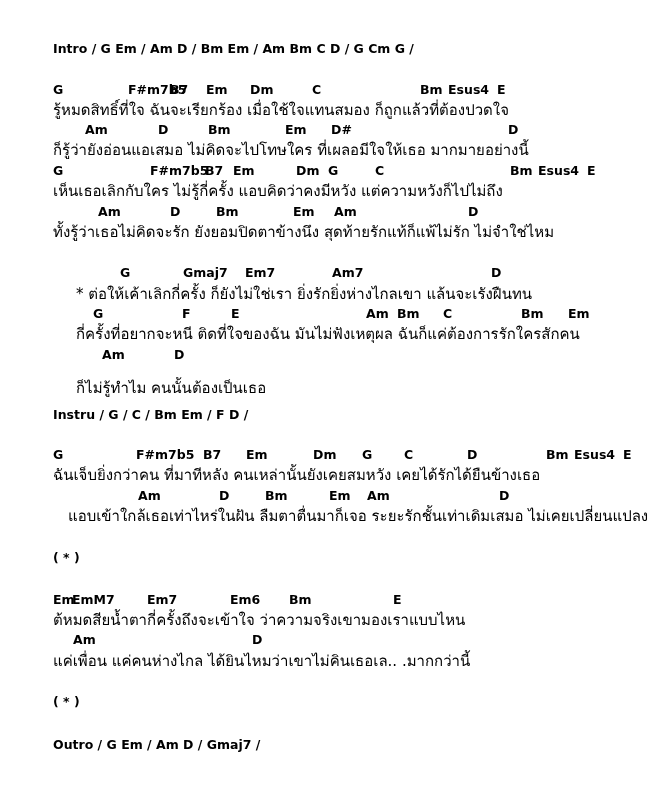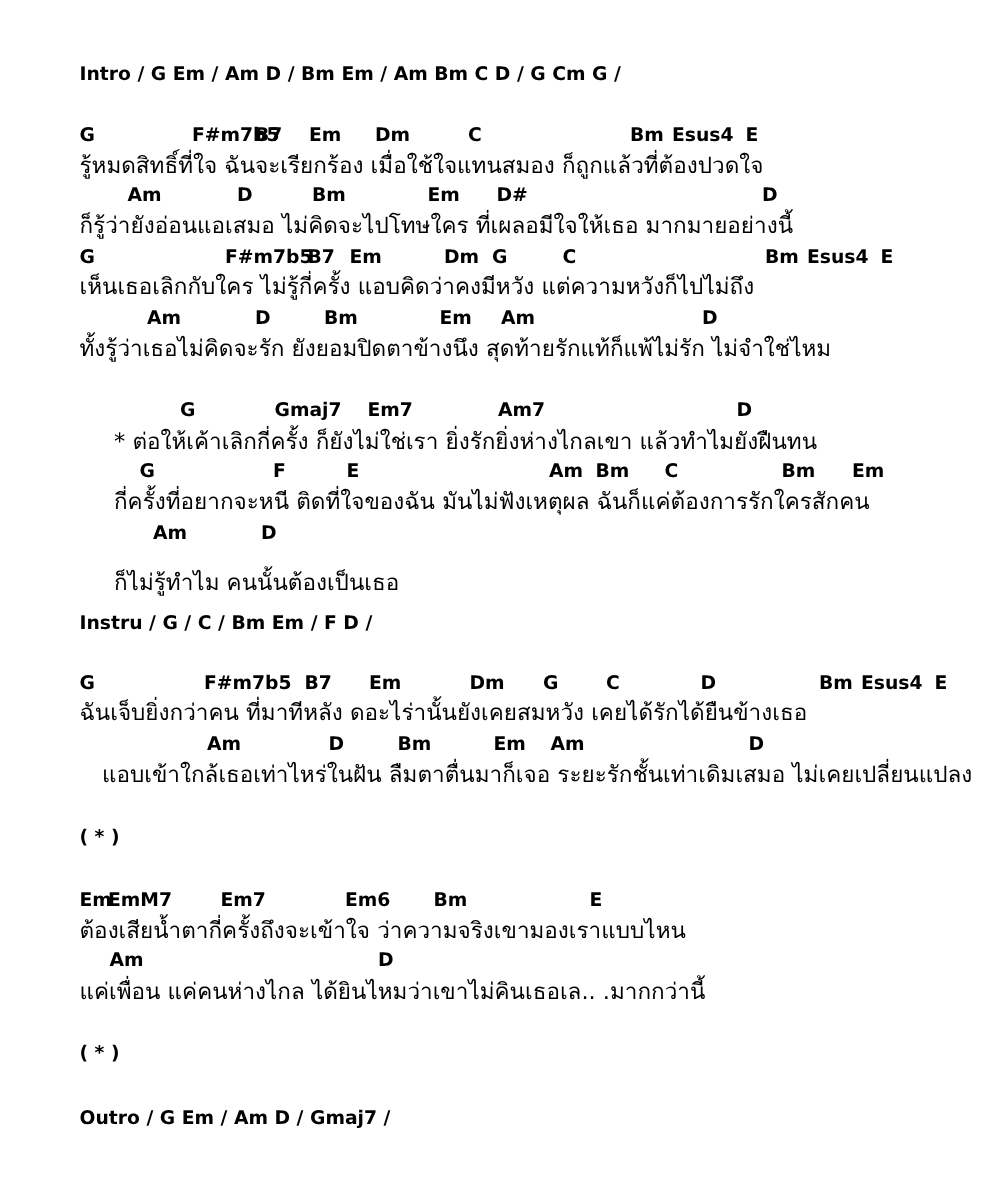--- a/index.html
+++ b/index.html
@@ -70,21 +70,21 @@
     </div>
 
   <div class="line" style="top:263px">
       <span class="chord" style="left: 120px;">G</span>
       <span class="chord" style="left: 183px;">Gmaj7</span>
       <span class="chord" style="left: 245px;">Em7</span>
       <span class="chord" style="left: 332px;">Am7</span>
       <span class="chord" style="left: 491px;">D</span>
     </div>
   <div class="line" style="top:284px">
-      <span class="lyric" style="left:76px">* ต่อให้เค้าเลิกกี่ครั้ง      ก็ยังไม่ใช่เรา ยิ่งรักยิ่งห่างไกลเขา แล้วทำไมยังฝืนทน</span>
+      <span class="lyric" style="left:76px">* ต่อให้เค้าเลิกกี่ครั้ง      ก็ยังไม่ใช่เรา ยิ่งรักยิ่งห่างไกลเขา แล้นจะเรังฝืนทน</span>
     </div>
   <div class="line" style="top:304px">
       <span class="chord" style="left: 93px;">G</span>
       <span class="chord" style="left: 182px;">F</span>
       <span class="chord" style="left: 231px;">E</span>
       <span class="chord" style="left: 366px;">Am</span>
       <span class="chord" style="left: 397px;">Bm</span>
       <span class="chord" style="left: 443px;">C</span>
       <span class="chord" style="left: 521px;">Bm</span>
       <span class="chord" style="left: 568px;">Em</span>
@@ -109,21 +109,21 @@
       <span class="chord" style="left: 246px;">Em</span>
       <span class="chord" style="left: 313px;">Dm</span>
       <span class="chord" style="left: 362px;">G</span>
       <span class="chord" style="left: 404px;">C</span>
       <span class="chord" style="left: 467px;">D</span>
       <span class="chord" style="left: 546px;">Bm</span>
       <span class="chord" style="left: 574px;">Esus4</span>
       <span class="chord" style="left: 623px;">E</span>
     </div>
   <div class="line" style="top:465px">
-      <span class="lyric" style="left:53px">ฉันเจ็บยิ่งกว่าคน          ที่มาทีหลัง ดอะไร่านั้นยังเคยสมหวัง เคยได้รักได้ยืนข้างเธอ</span>
+      <span class="lyric" style="left:53px">ฉันเจ็บยิ่งกว่าคน          ที่มาทีหลัง คนเหล่านั้นยังเคยสมหวัง เคยได้รักได้ยืนข้างเธอ</span>
     </div>
   <div class="line" style="top:486px">
       <span class="chord" style="left: 138px;">Am</span>
       <span class="chord" style="left: 219px;">D</span>
       <span class="chord" style="left: 265px;">Bm</span>
       <span class="chord" style="left: 329px;">Em</span>
       <span class="chord" style="left: 367px;">Am</span>
       <span class="chord" style="left: 499px;">D</span>
     </div>
   <div class="line" style="top:506px">
@@ -134,21 +134,21 @@
 
   <div class="line" style="top:590px">
       <span class="chord" style="left: 53px;">Em</span>
       <span class="chord" style="left: 72px;">EmM7</span>
       <span class="chord" style="left: 147px;">Em7</span>
       <span class="chord" style="left: 230px;">Em6</span>
       <span class="chord" style="left: 289px;">Bm</span>
       <span class="chord" style="left: 393px;">E</span>
     </div>
   <div class="line" style="top:610px">
-      <span class="lyric" style="left:53px"> ต้องเสียน้ำตากี่ครั้งถึงจะเข้าใจ      ว่าความจริงเขามองเราแบบไหน</span>
+      <span class="lyric" style="left:53px"> ต้หมดสียน้ำตากี่ครั้งถึงจะเข้าใจ      ว่าความจริงเขามองเราแบบไหน</span>
     </div>
   <div class="line" style="top:630px">
       <span class="chord" style="left: 73px;">Am</span>
       <span class="chord" style="left: 252px;">D</span>
     </div>
   <div class="line" style="top:651px">
       <span class="lyric" style="left:53px">แค่เพื่อน แค่คนห่างไกล ได้ยินไหมว่าเขาไม่คินเธอเล.. .มากกว่านี้</span>
     </div>
 
   <div class="heading" style="top:692px">( * )</div>

